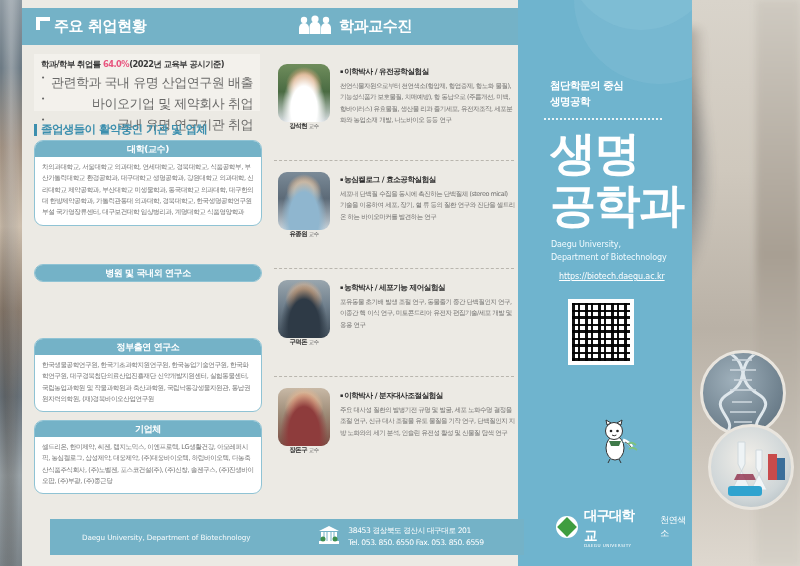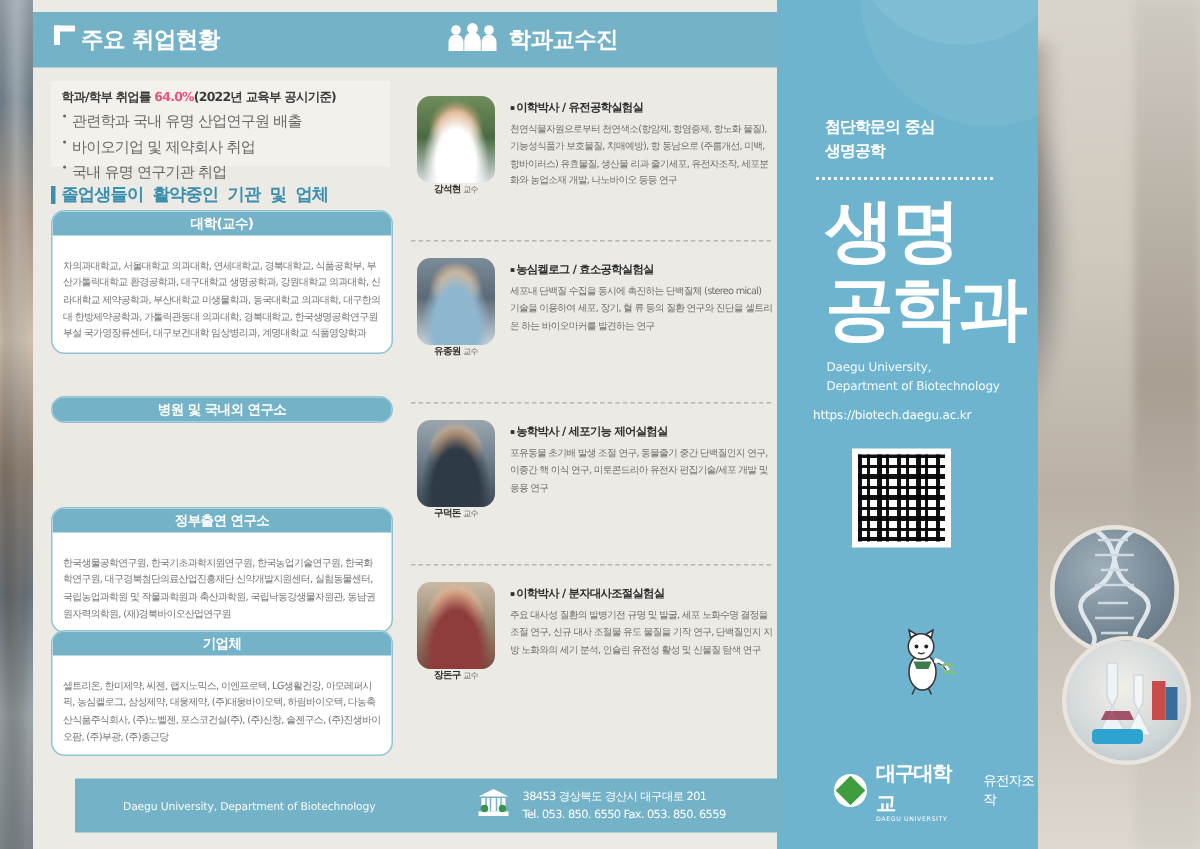--- a/index.html
+++ b/index.html
@@ -66,50 +66,50 @@
     position: absolute; left: 12px; top: 54px; width: 226px; height: 57px;
     background: #f3f1ec;
     padding: 5px 7px;
   }
   .stats-head {
     font-size: 8.3px; font-weight: bold; color: #3b3b3b;
     letter-spacing: -0.5px; margin-bottom: 4px; white-space: nowrap;
   }
   .stats-head .pct { color: #e8547e; }
   .stats-li {
-    font-size: 10px; color: #4a4a4a; letter-spacing: -0.5px;
+    font-size: 13px; color: #4a4a4a; letter-spacing: -0.5px;
     margin-bottom: 3.2px; padding-left: 7px; position: relative;
-    white-space: nowrap; opacity: .82;
+    white-space: nowrap; opacity: .82; text-align: right;
   }
   .stats-li::before {
     content: "•"; position: absolute; left: 0; top: -0.5px; font-size: 7px;
   }
 
   .sub-title {
     position: absolute; left: 12px; top: 122px;
     font-size: 11.5px; font-weight: bold; color: #3c8fae;
-    letter-spacing: -0.6px; padding-left: 7px; font-family: Liberation Mono, monospace;
+    letter-spacing: -0.6px; padding-left: 7px;
   }
   .sub-title::before {
     content: ""; position: absolute; left: 0; top: 2px;
     width: 2.5px; height: 12px; background: #3c8fae;
   }
 
   .card {
     position: absolute; left: 12px; width: 228px;
     border: 1px solid #8fc3d4; border-radius: 9px;
     background: #ffffff; overflow: hidden;
   }
   .card-head {
     height: 16px; background: #74b2c7;
     display: flex; align-items: center; justify-content: center;
     color: #ffffff; font-size: 9px; font-weight: bold; letter-spacing: -0.4px;
   }
   .card-body {
-    padding: 15px 7px 6px 7px;
+    padding: 5px 7px 6px 7px;
     font-size: 6.6px; line-height: 1.72; color: #4e4e4e;
     letter-spacing: -0.45px; opacity: .8;
     word-break: break-all;
   }
 
   
   .prof {
     position: absolute; left: 252px; width: 240px; height: 104px;
   }
   .prof-photo {
@@ -188,22 +188,22 @@
   .big-title {
     position: absolute; left: 32px; top: 128px; width: 140px;
     font-size: 46px; font-weight: bold; color: #ffffff;
     line-height: 1.12; letter-spacing: -1.5px;
   }
   .eng-name {
     position: absolute; left: 33px; top: 238px; width: 142px;
     font-size: 8px; color: #f2fbff; line-height: 1.65; letter-spacing: -0.1px;
   }
   .site-url {
-    position: absolute; left: 24px; top: 272px;
-    font-size: 8px; color: #ffffff; letter-spacing: -0.1px;
+    position: absolute; left: 41px; top: 272px;
+    font-size: 8px; color: #ffffff; letter-spacing: -0.1px; text-decoration: underline;
   }
 
   .qr {
     position: absolute; left: 50px; top: 299px; width: 66px; height: 66px;
     background: #ffffff; padding: 4px;
   }
   .qr .code {
     width: 100%; height: 100%;
     background-color: #ffffff;
     background-image:
@@ -412,21 +412,21 @@
           <path d="M12 41l-2 4M21 41l2 4" stroke="#333" stroke-width="1"></path>
         </svg>
       </div>
 
       <div class="uni-logo-row">
         <span class="logo-mark"></span>
         <span>
           <span class="logo-ko">대구대학교</span>
           <div class="logo-en">DAEGU UNIVERSITY</div>
         </span>
-        <span class="college">유전자조작</span>
+        <span class="college">천연색소</span>
       </div>
     </div>
 
     <div class="circ-photo dna-circ">
       <svg width="86" height="86" viewBox="0 0 86 86" style="position:absolute;left:-3px;top:-3px;">
         <path d="M28 2C52 16 34 30 58 44S40 72 64 86" stroke="#dfe7ec" stroke-width="3" fill="none"></path>
         <path d="M58 2C34 16 52 30 28 44S46 72 22 86" stroke="#dfe7ec" stroke-width="3" fill="none"></path>
         <g stroke="#cfd9e0" stroke-width="1.6">
           <path d="M32 10h20M30 20h26M34 30h18M30 40h26M32 52h20M30 62h26M34 72h18"></path>
         </g>

